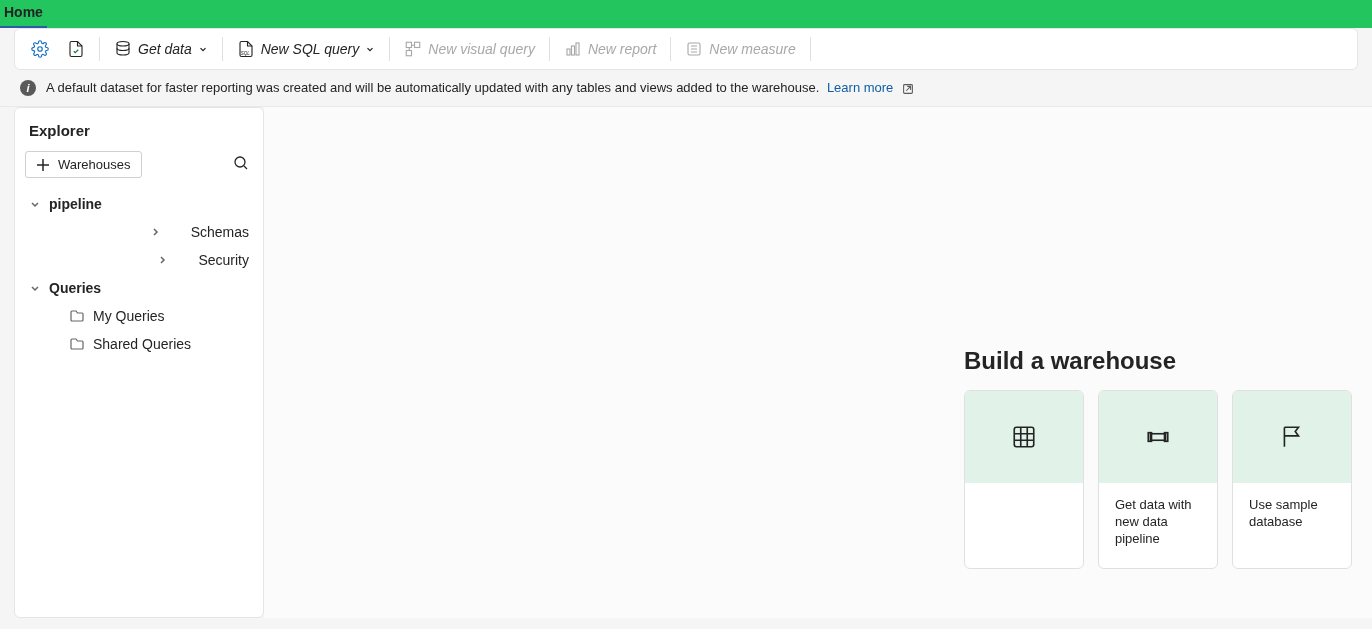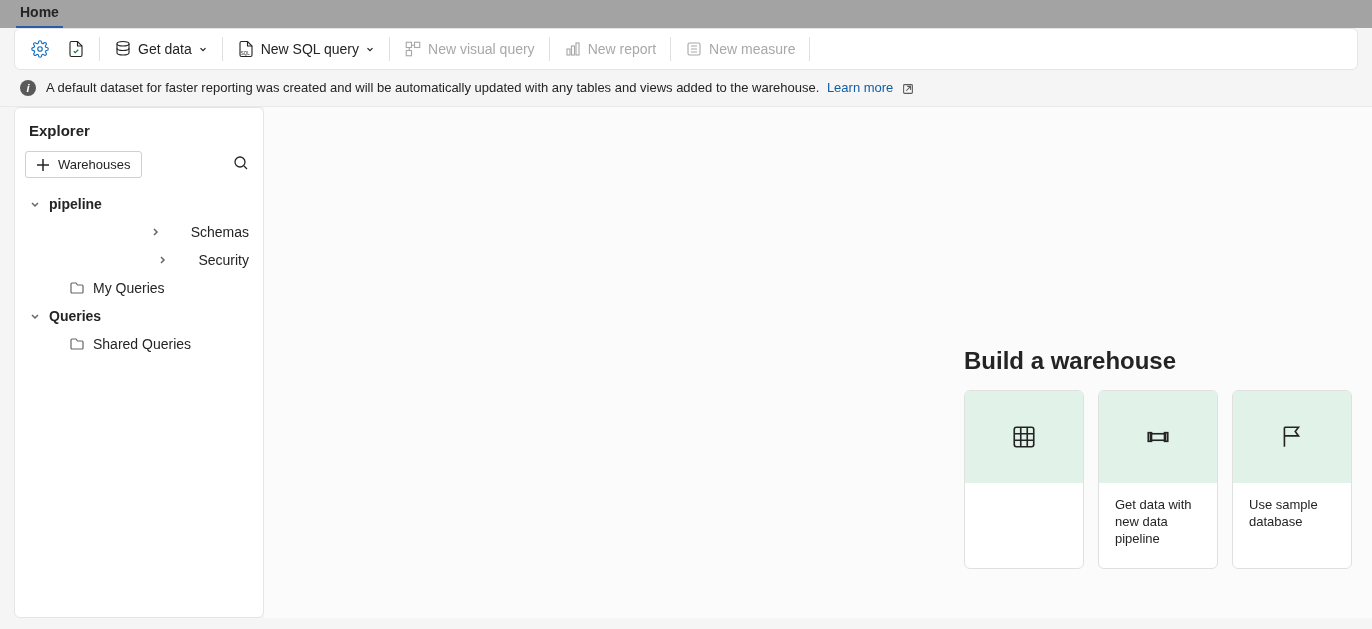--- a/index.html
+++ b/index.html
@@ -1,22 +1,22 @@
 <!DOCTYPE html>
 <html><head>
 <meta charset="utf-8">
 <style>
 * { box-sizing: border-box; margin: 0; padding: 0; }
 body { font-family: 'Segoe UI', Tahoma, sans-serif; font-size: 14px; color: #242424; background: #f5f5f5; width: 1372px; height: 629px; overflow: hidden; }
 
-.tab-bar { height: 28px; background: #a3a3a3; display: flex; align-items: flex-end; padding-left: 16px; }
+.tab-bar { height: 28px; background: #22c55e; display: flex; align-items: flex-end; }
 .tab { padding: 4px 4px 6px 4px; font-size: 14px; cursor: pointer; }
 .tab.active { font-weight: 600; border-bottom: 2px solid #2a5caa; }
 
-.toolbar-wrap { padding: 0 14px 0 14px; background: #f5f5f5; }
+.toolbar-wrap { padding: 0 14px 0 14px; background: #f5f5f5; font-style: italic; }
 .toolbar { background: #fff; border: 1px solid #e5e5e5; border-radius: 6px; height: 42px; display: flex; align-items: center; padding: 0 8px; gap: 2px; }
 .tb-btn { display: flex; align-items: center; gap: 6px; padding: 4px 8px; cursor: pointer; font-size: 14px; color: #242424; border-radius: 3px; }
 .tb-btn.disabled { color: #a8a8a8; cursor: default; }
 .tb-sep { width: 1px; height: 24px; background: #e0e0e0; margin: 0 4px; }
 .tb-icon { width: 18px; height: 18px; display: flex; align-items: center; justify-content: center; }
 .tb-icon svg { width: 18px; height: 18px; }
 .chevron { width: 10px; height: 10px; }
 
 .info-bar { display: flex; align-items: center; gap: 10px; padding: 10px 20px; background: #f5f5f5; border-bottom: 1px solid #e8e8e8; font-size: 13px; }
 .info-icon { width: 16px; height: 16px; border-radius: 50%; background: #5a5a5a; color: #fff; display: flex; align-items: center; justify-content: center; font-size: 11px; font-weight: bold; font-style: italic; }
@@ -185,31 +185,31 @@
         <span style="width:14px"></span>
         <span class="tree-label">Schemas</span>
       </div>
       <div class="tree-row indent-1">
         <svg class="tree-chev" viewBox="0 0 12 12" fill="none" stroke="#666" stroke-width="1.5">
             <path d="M5 3l3 3-3 3"></path>
           </svg>
         <span style="width:14px"></span>
         <span class="tree-label">Security</span>
       </div>
+      <div class="tree-row">
+        <svg class="tree-chev" viewBox="0 0 12 12" fill="none" stroke="#666" stroke-width="1.5">
+            <path d="M3 5l3 3 3-3"></path>
+          </svg>
+        <span class="tree-label bold">Queries</span>
+      </div>
       <div class="tree-row indent-2">
         <svg class="folder-icon" viewBox="0 0 16 16" fill="none" stroke="#666" stroke-width="1.2">
             <path d="M2 4a1 1 0 0 1 1-1h4l1.5 2H13a1 1 0 0 1 1 1v6a1 1 0 0 1-1 1H3a1 1 0 0 1-1-1V4z"></path>
           </svg>
         <span class="tree-label">My Queries</span>
-      </div>
-      <div class="tree-row">
-        <svg class="tree-chev" viewBox="0 0 12 12" fill="none" stroke="#666" stroke-width="1.5">
-            <path d="M3 5l3 3 3-3"></path>
-          </svg>
-        <span class="tree-label bold">Queries</span>
       </div>
       <div class="tree-row indent-2">
         <svg class="folder-icon" viewBox="0 0 16 16" fill="none" stroke="#666" stroke-width="1.2">
             <path d="M2 4a1 1 0 0 1 1-1h4l1.5 2H13a1 1 0 0 1 1 1v6a1 1 0 0 1-1 1H3a1 1 0 0 1-1-1V4z"></path>
           </svg>
         <span class="tree-label">Shared Queries</span>
       </div>
     </div>
   </div>
 

